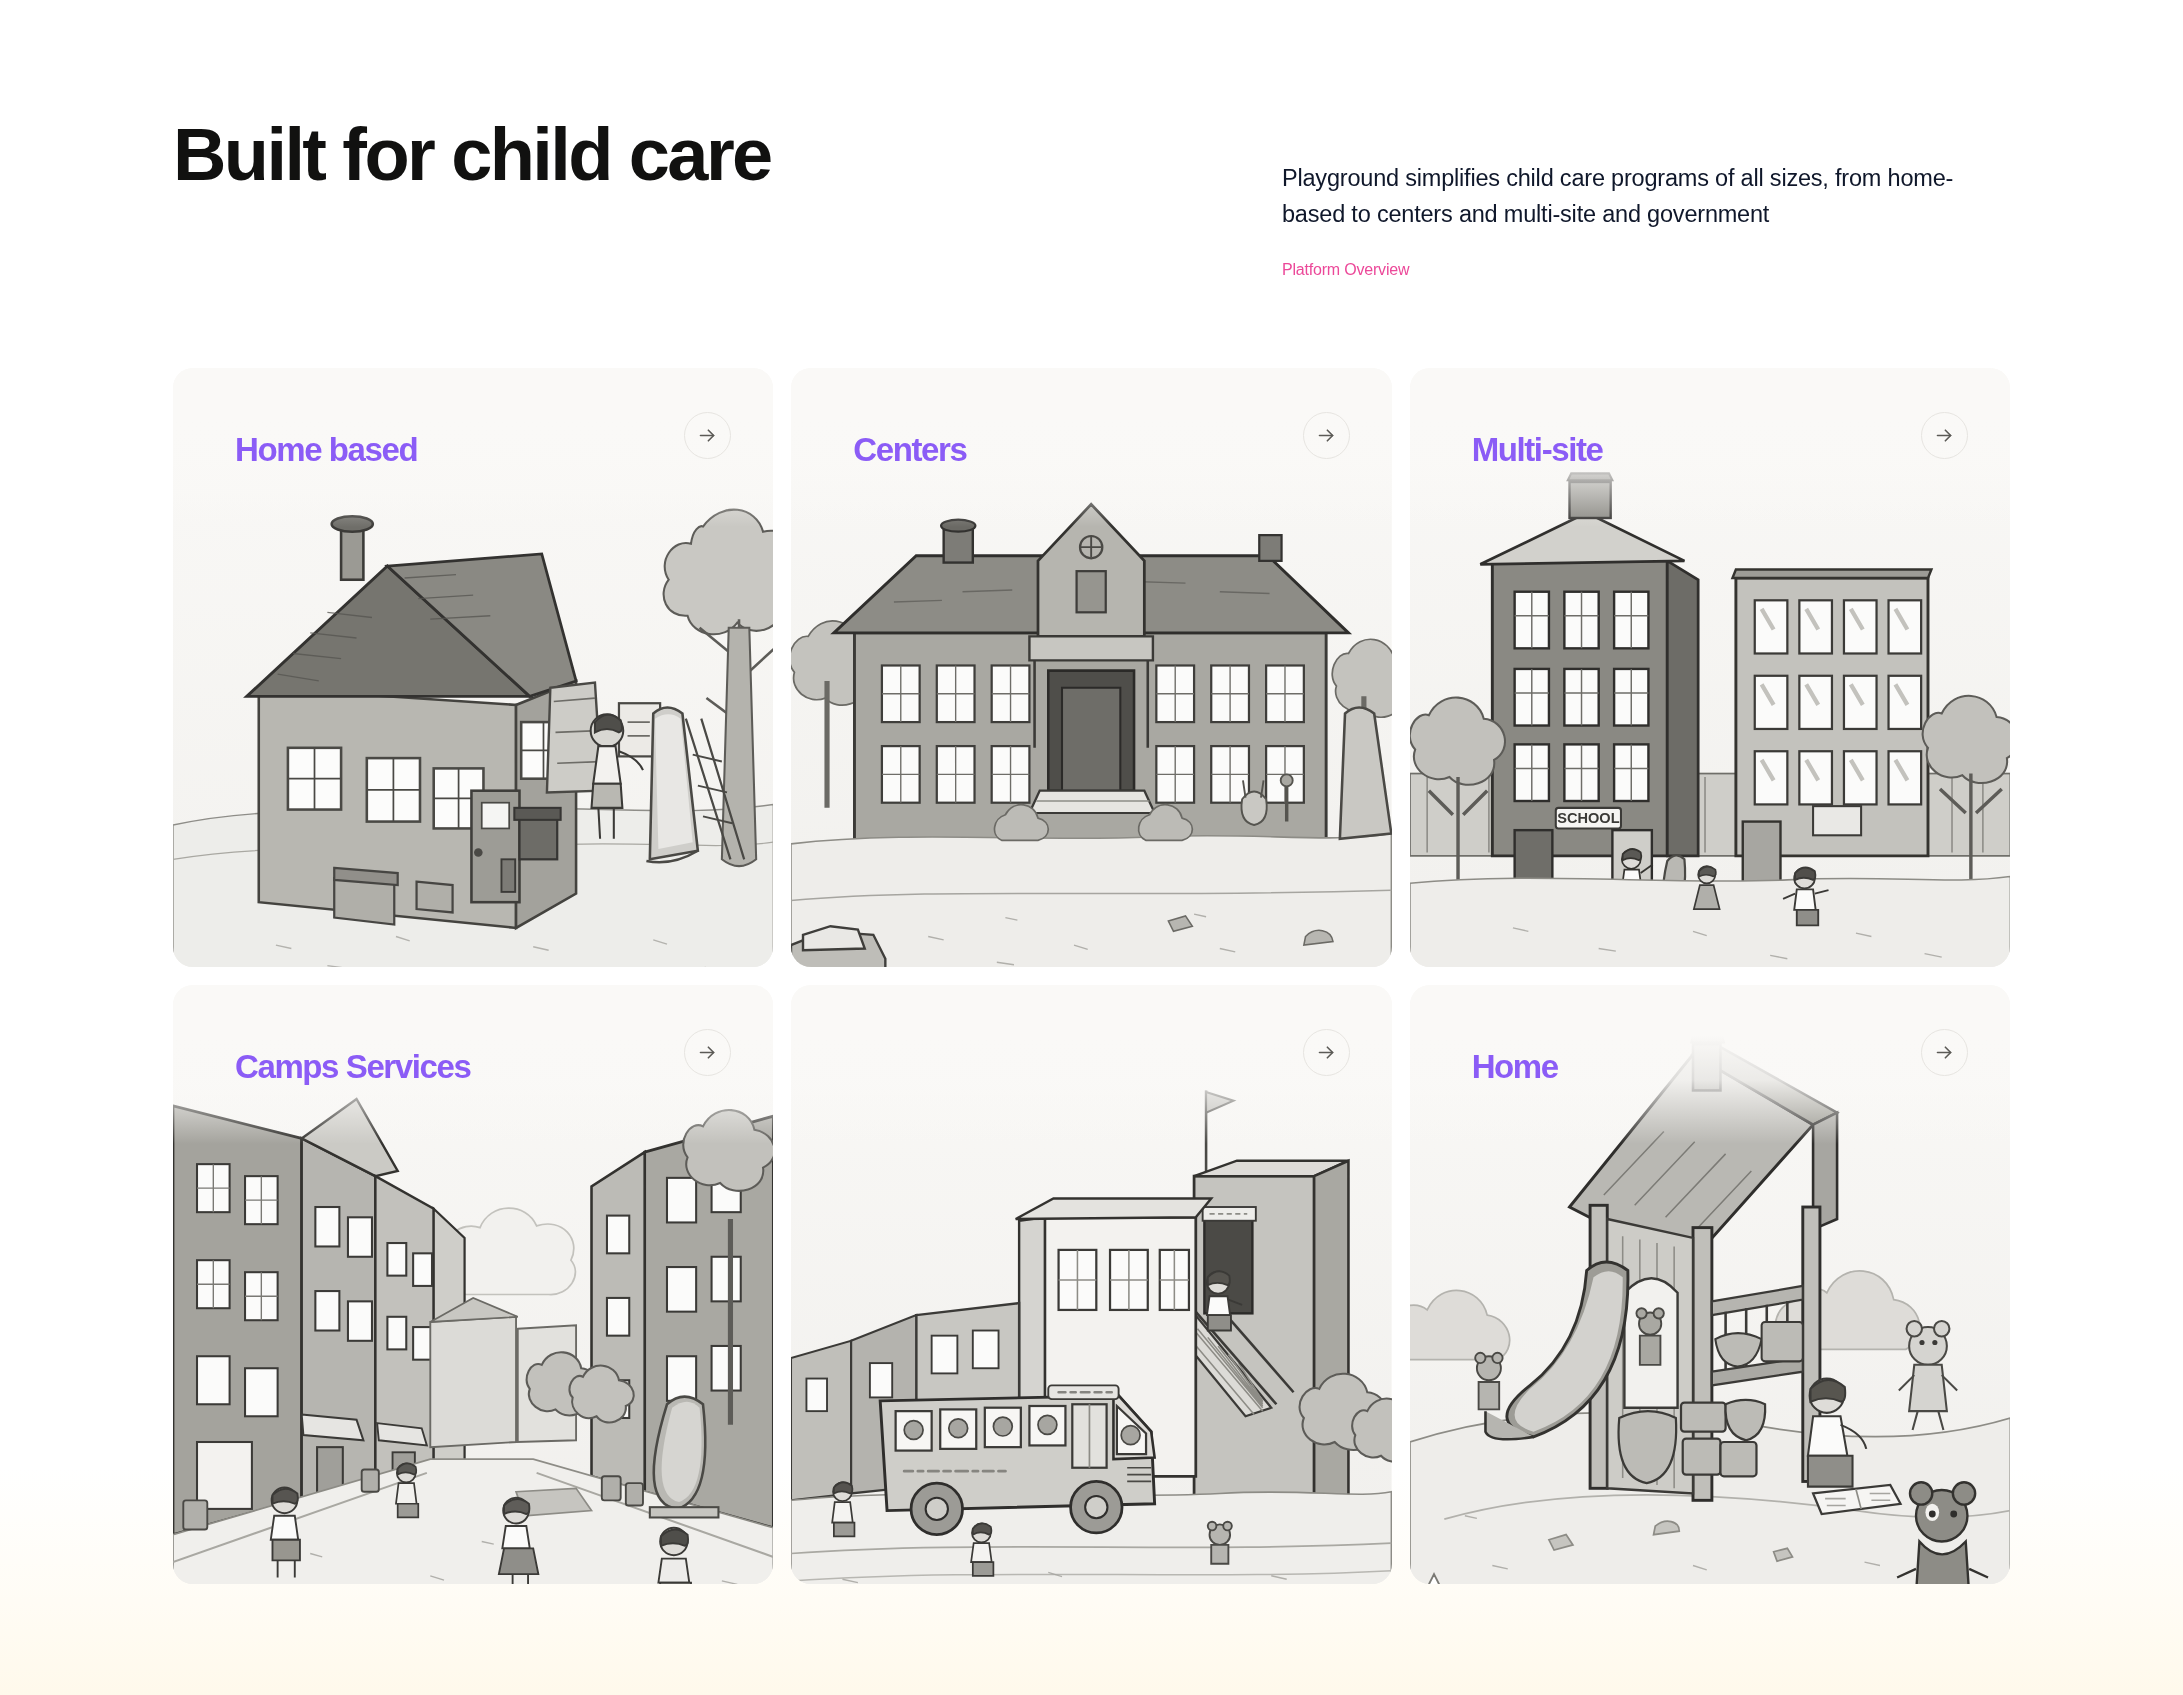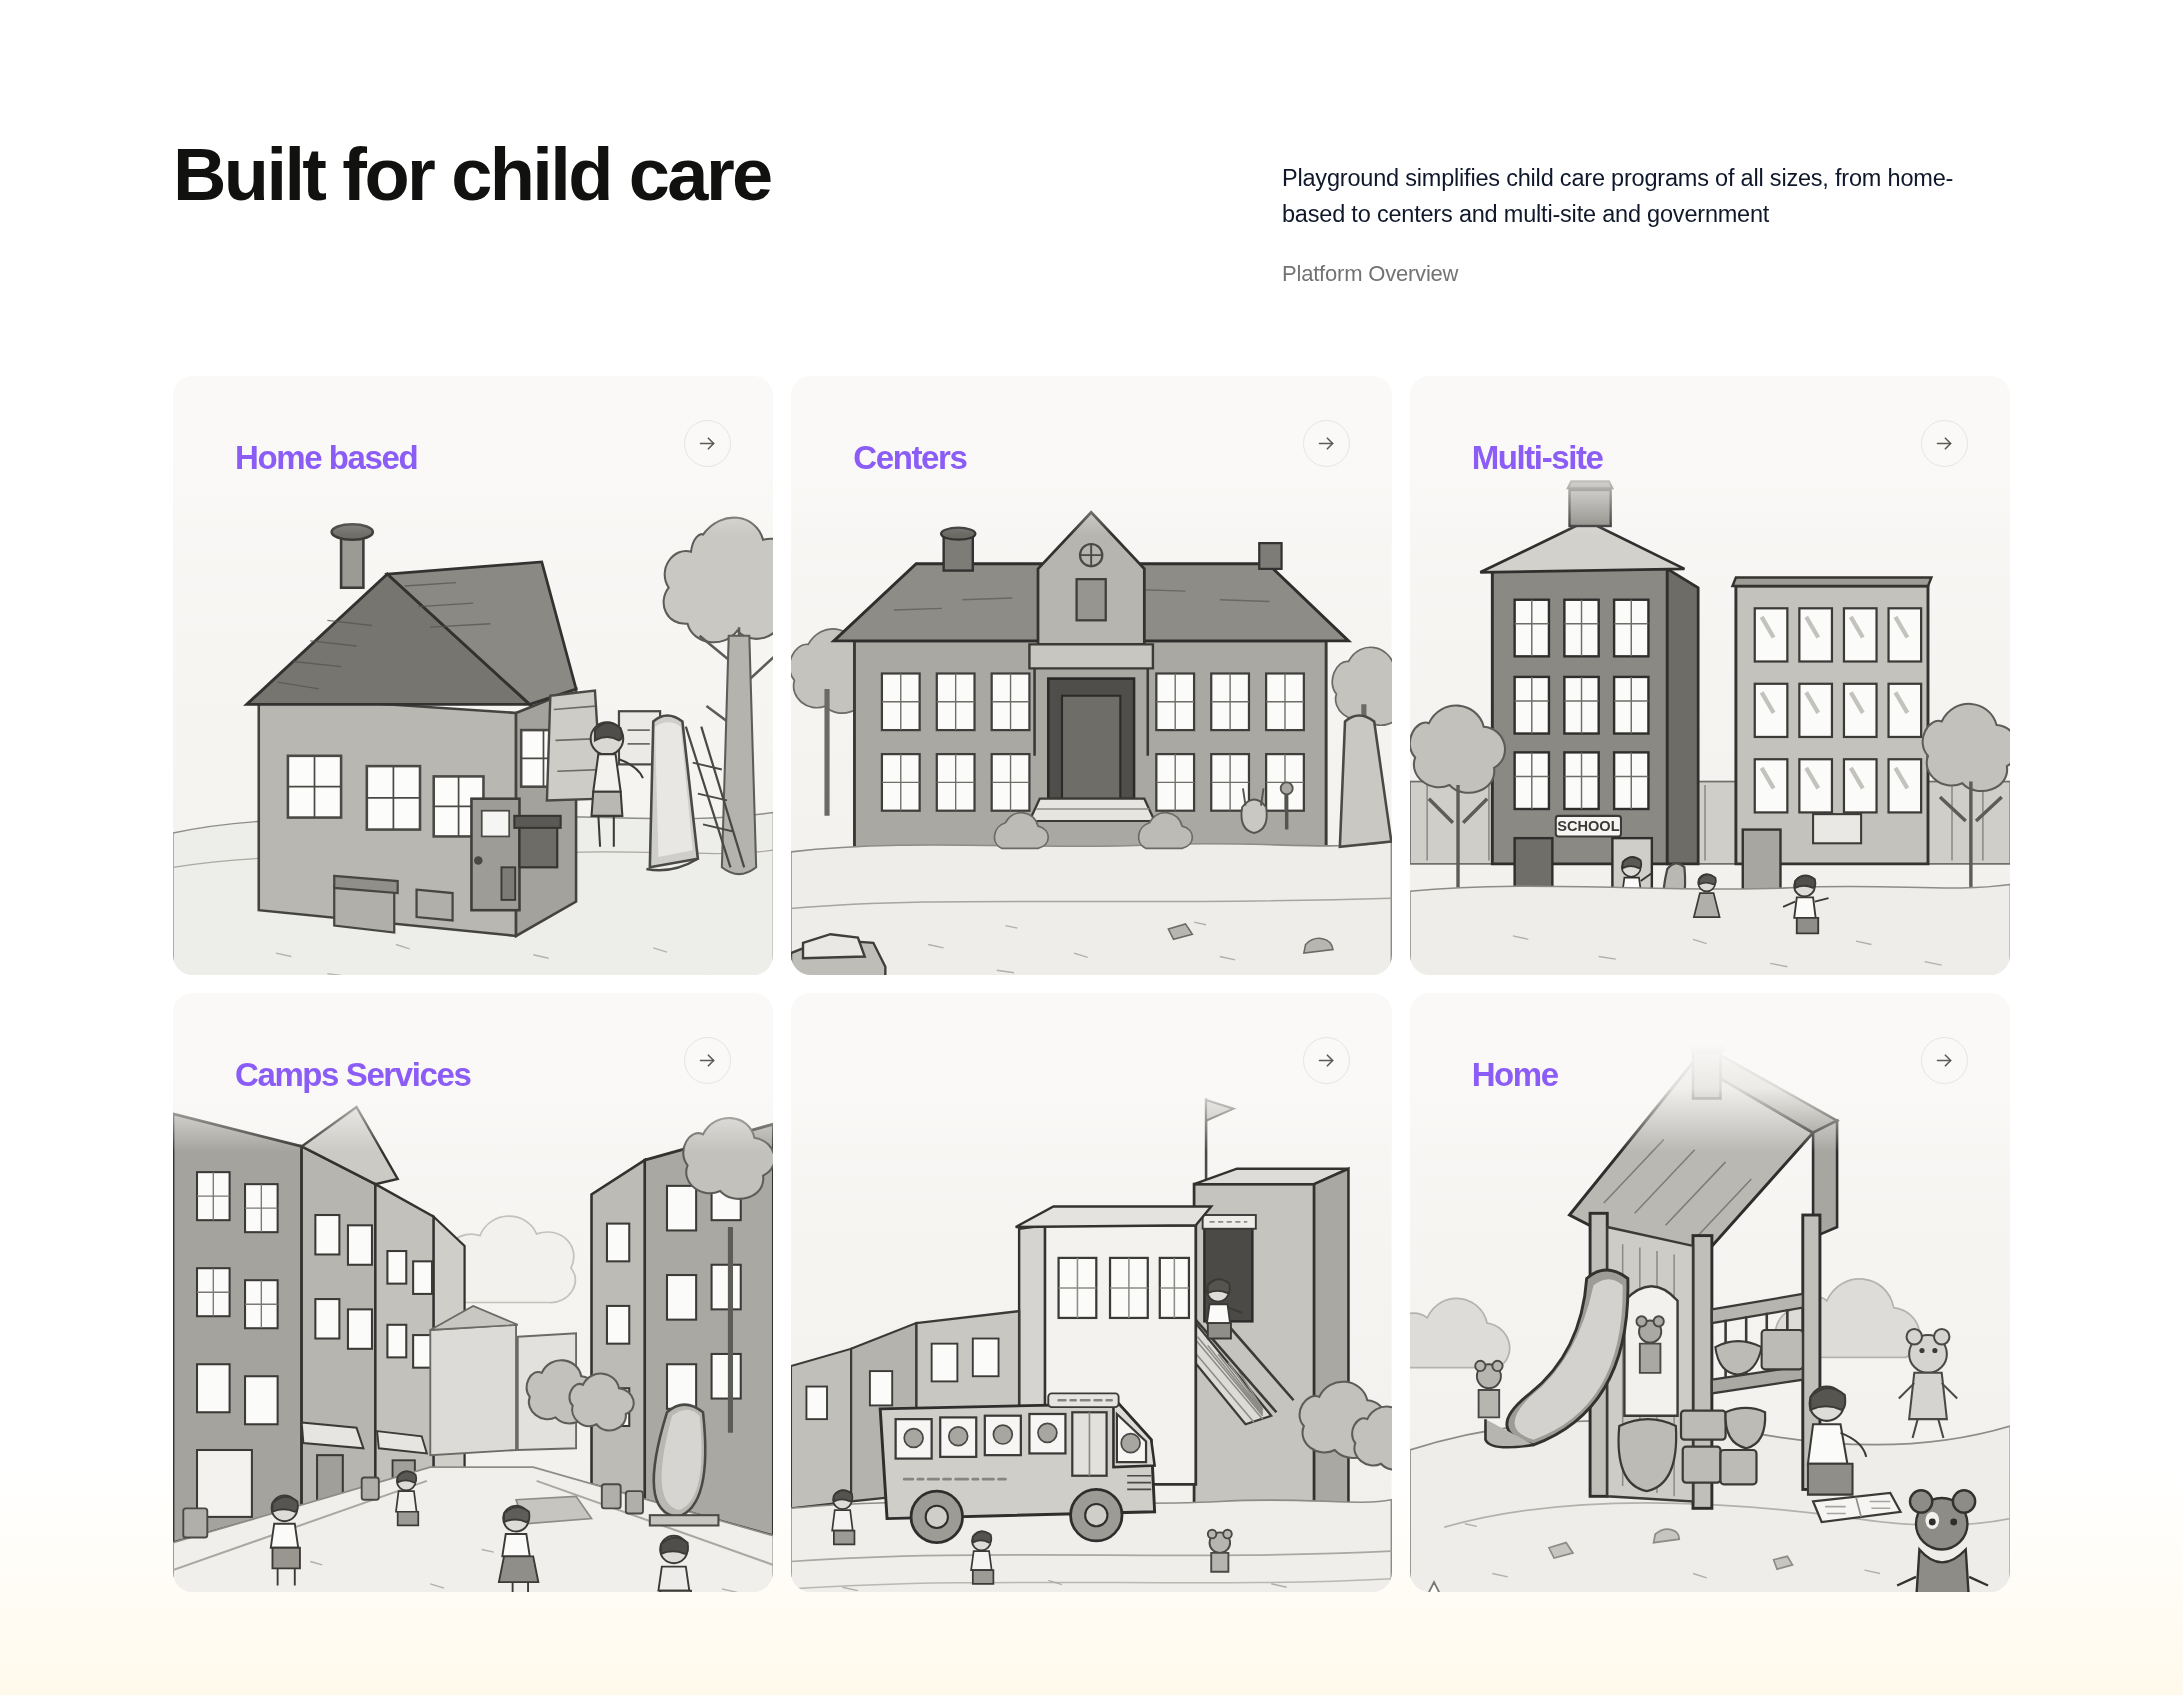--- a/index.html
+++ b/index.html
@@ -26,31 +26,30 @@
   .header {
     display: flex; align-items: flex-start; justify-content: space-between;
     padding-top: 114px; gap: 45px;
   }
   .headline {
     font-size: 74px; line-height: 1.12; font-weight: 700;
     letter-spacing: -2.6px; color: #111110;
     max-width: 849px;
     font-family: "Liberation Sans", sans-serif;
     font-stretch: normal;
-    margin-top: 20px;
   }
   .headline span { display: block; }
   .intro { width: 728px; padding-top: 47px; }
   .intro-text {
     font-size: 23.5px; line-height: 1.52; color: #0f172a; letter-spacing: -0.2px;
     max-width: 713px;
   }
   .intro-link {
     display: inline-block; margin-top: 29px;
-    font-size: 22px; color: #737373; letter-spacing: -0.2px;
+    font-size: 16px; color: #ec4899; letter-spacing: -0.2px;
     text-decoration: none; cursor: pointer;
   }
 
   
   .card-grid {
     margin-top: 89px;
     display: grid;
     grid-template-columns: repeat(3, 1fr);
     gap: 18px 18px;
   }

